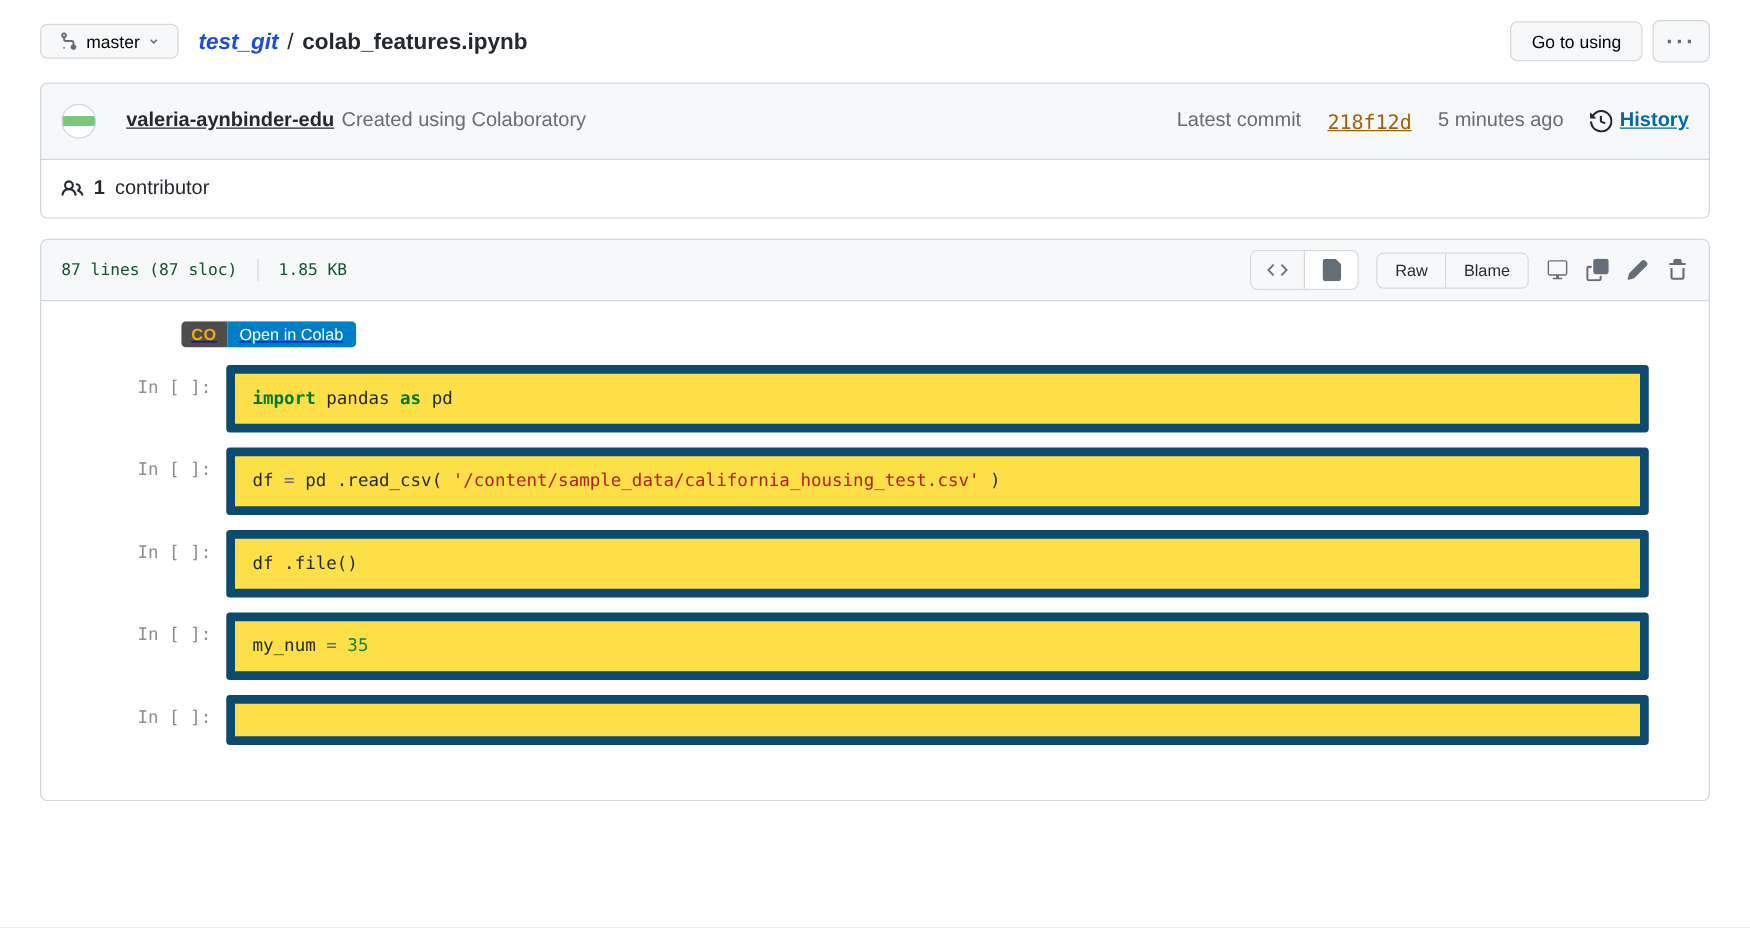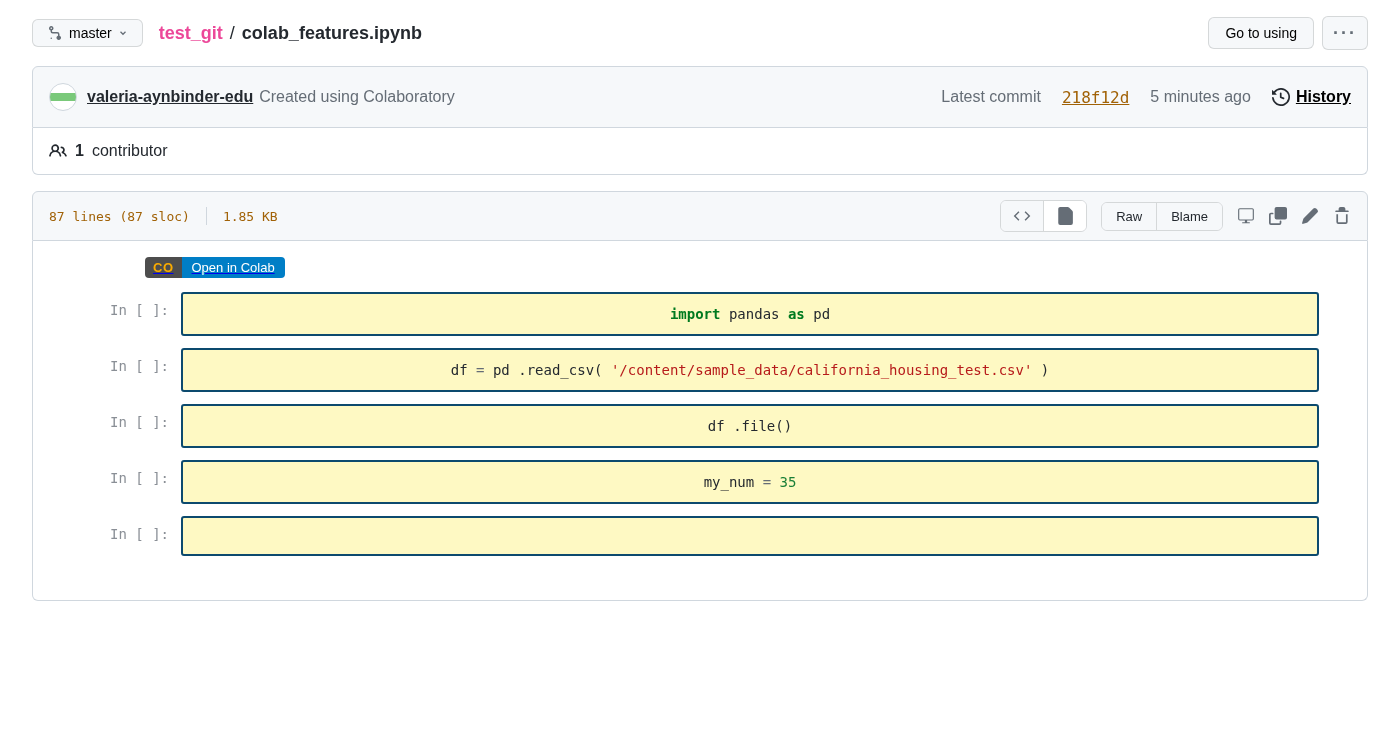--- a/index.html
+++ b/index.html
@@ -25,21 +25,21 @@
       border: 1px solid rgba(27,31,36,0.15);
       border-radius: 6px;
       padding: 5px 14px;
       font-size: 14px;
       font-weight: 500;
       cursor: pointer;
       text-align: right;
     }
     .branch-btn svg { fill: #656d76; }
     .breadcrumb { font-size: 18px; font-weight: 600; }
-    .breadcrumb a { color: #ec4899; text-decoration: none; }
+    .breadcrumb a { color: #1d4ed8; text-decoration: none; font-style: italic; }
     .breadcrumb .sep { color: #24292f; font-weight: 400; margin: 0 2px; }
     .right-group { display: flex; align-items: center; gap: 8px; }
     .btn {
       background: #f6f8fa;
       border: 1px solid rgba(27,31,36,0.15);
       border-radius: 6px;
       padding: 7px 16px;
       font-size: 14px;
       font-weight: 500;
       cursor: pointer;
@@ -57,34 +57,34 @@
     .kebab { font-size: 18px; letter-spacing: 2px; color: #656d76; line-height: 1; font-weight: bold; }
     .commit-box {
       border: 1px solid #d0d7de;
       border-radius: 6px 6px 0 0;
       background: #f6f8fa;
       padding: 16px;
       display: flex;
       align-items: center;
       justify-content: space-between;
     }
-    .commit-left { display: flex; align-items: center; gap: 10px; text-align: right; }
+    .commit-left { display: flex; align-items: center; gap: 24px; text-align: right; }
     .avatar {
       width: 28px; height: 28px; border-radius: 50%;
       background: linear-gradient(180deg, #fff 0%, #fff 35%, #7ac97a 35%, #7ac97a 65%, #fff 65%, #fff 100%);
       border: 1px solid #d0d7de;
       position: relative;
       overflow: hidden;
     }
     .author { font-weight: 600; color: #24292f; font-size: 16px;}
     .commit-msg { color: #656d76; margin-left: 2px; font-size: 16px;}
     .commit-right { display: flex; align-items: center; gap: 21px; font-size: 16px;}
     .muted { color: #656d76; }
     .sha { font-family: ui-monospace, SFMono-Regular, Menlo, monospace; color: #a16207; }
-    .history { font-weight: 600; color: #000000; display: flex; align-items: center; gap: 6px; cursor: pointer; }
+    .history { font-weight: 600; color: #0369a1; display: flex; align-items: center; gap: 6px; cursor: pointer; }
     .contrib-box {
       border: 1px solid #d0d7de;
       border-top: none;
       border-radius: 0 0 6px 6px;
       padding: 14px 16px;
       display: flex;
       align-items: center;
       gap: 8px;
       font-size: 16px;
       margin-bottom: 16px;
@@ -98,21 +98,21 @@
       display: flex;
       align-items: center;
       justify-content: space-between;
     }
     .file-info {
       display: flex;
       align-items: center;
       gap: 16px;
       font-family: ui-monospace, SFMono-Regular, Menlo, monospace;
       font-size: 13px;
-      color: #a16207;
+      color: #14532d;
     }
     .file-info .divider { width: 1px; height: 18px; background: #d0d7de; }
     .file-actions { display: flex; align-items: center; gap: 14px; }
     .btn-group { display: flex; border: 1px solid rgba(27,31,36,0.15); border-radius: 6px; overflow: hidden; }
     .btn-group .seg {
       background: #f6f8fa;
       padding: 6px 12px;
       display: flex;
       align-items: center;
       justify-content: center;
@@ -158,28 +158,27 @@
       width: 100px;
       text-align: right;
       padding: 10px 12px 0 0;
       font-family: ui-monospace, SFMono-Regular, Menlo, monospace;
       color: #8a8f96;
       font-size: 14px;
       flex-shrink: 0;
     }
     .cell-content {
       flex: 1;
-      background: #fef9c3;
-      border: 2px solid #0c4a6e;
+      background: #fde047;
+      border: 7px solid #0c4a6e;
       border-radius: 3px;
       padding: 12px 14px;
       font-family: ui-monospace, SFMono-Regular, Menlo, monospace;
       font-size: 14px;
       min-height: 40px;
-      text-align: center;
     }
     .kw { color: #007a1f; font-weight: 600; }
     .str { color: #b71b1b; }
     .num { color: #1a7f37; }
     .op { color: #656d76; }
   </style>
 </head>
 <body>
 
 <div class="top-row">

